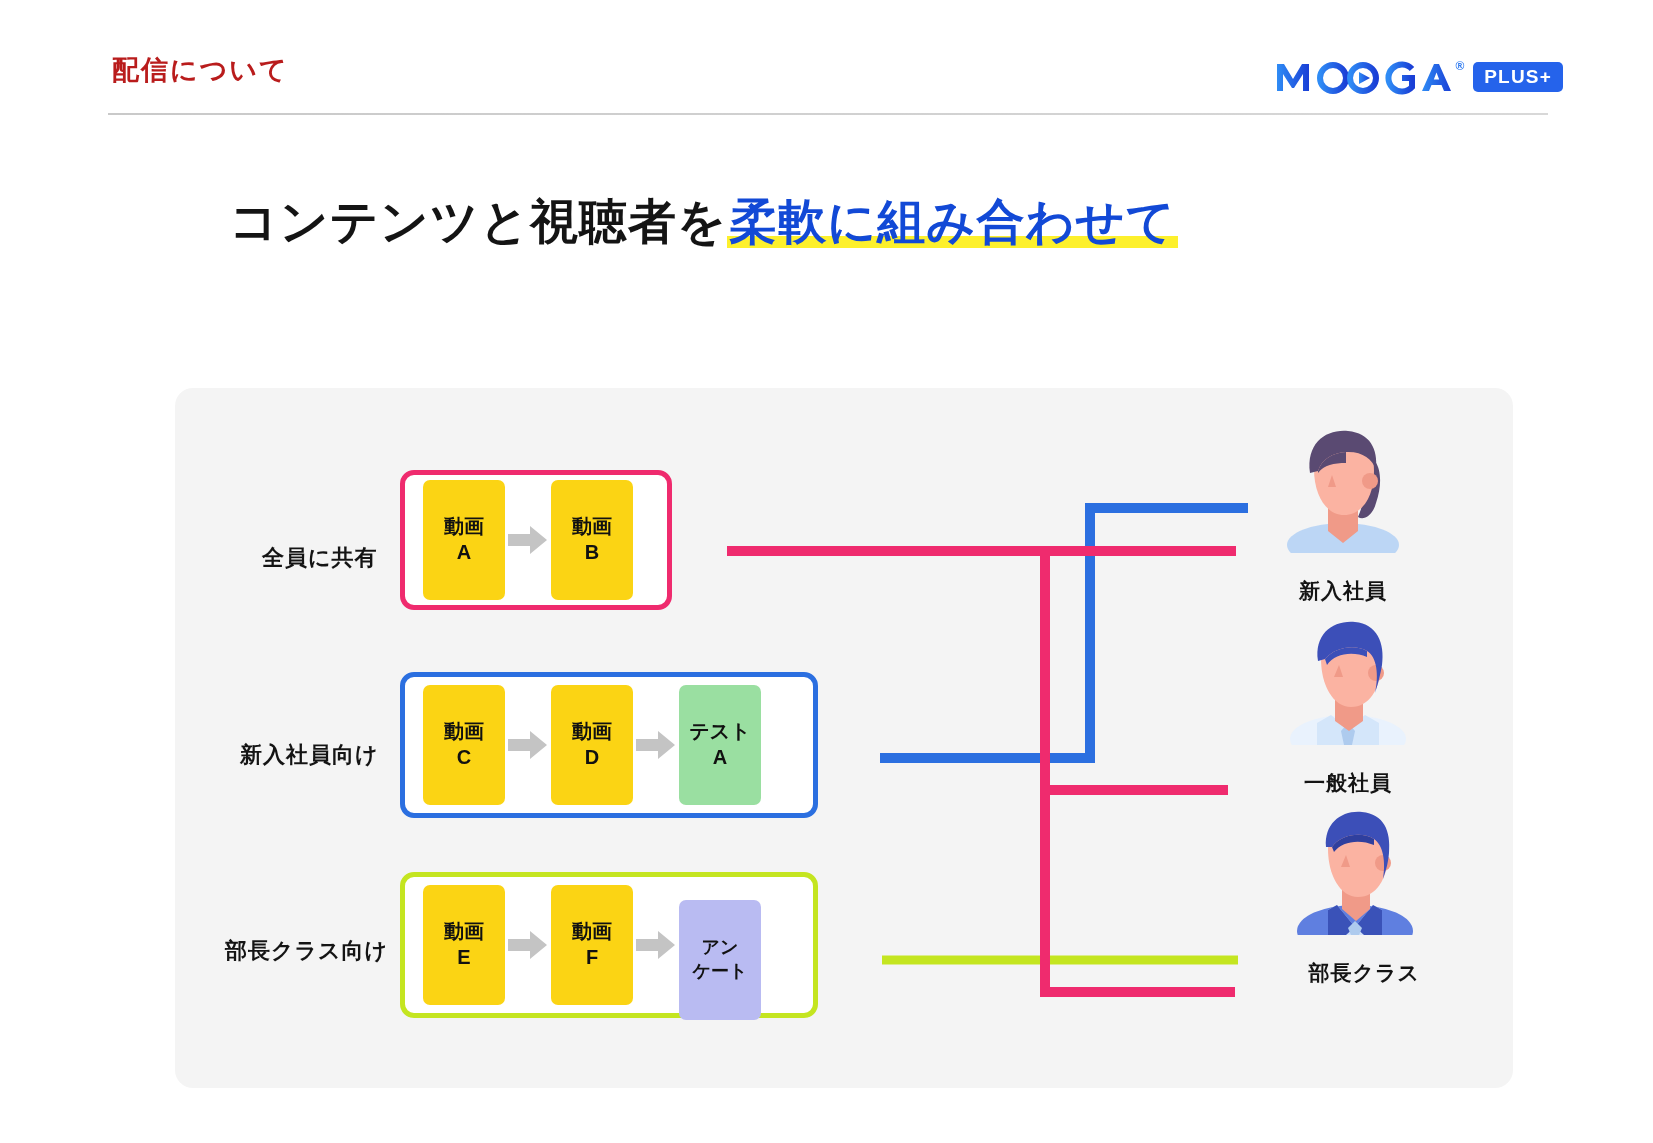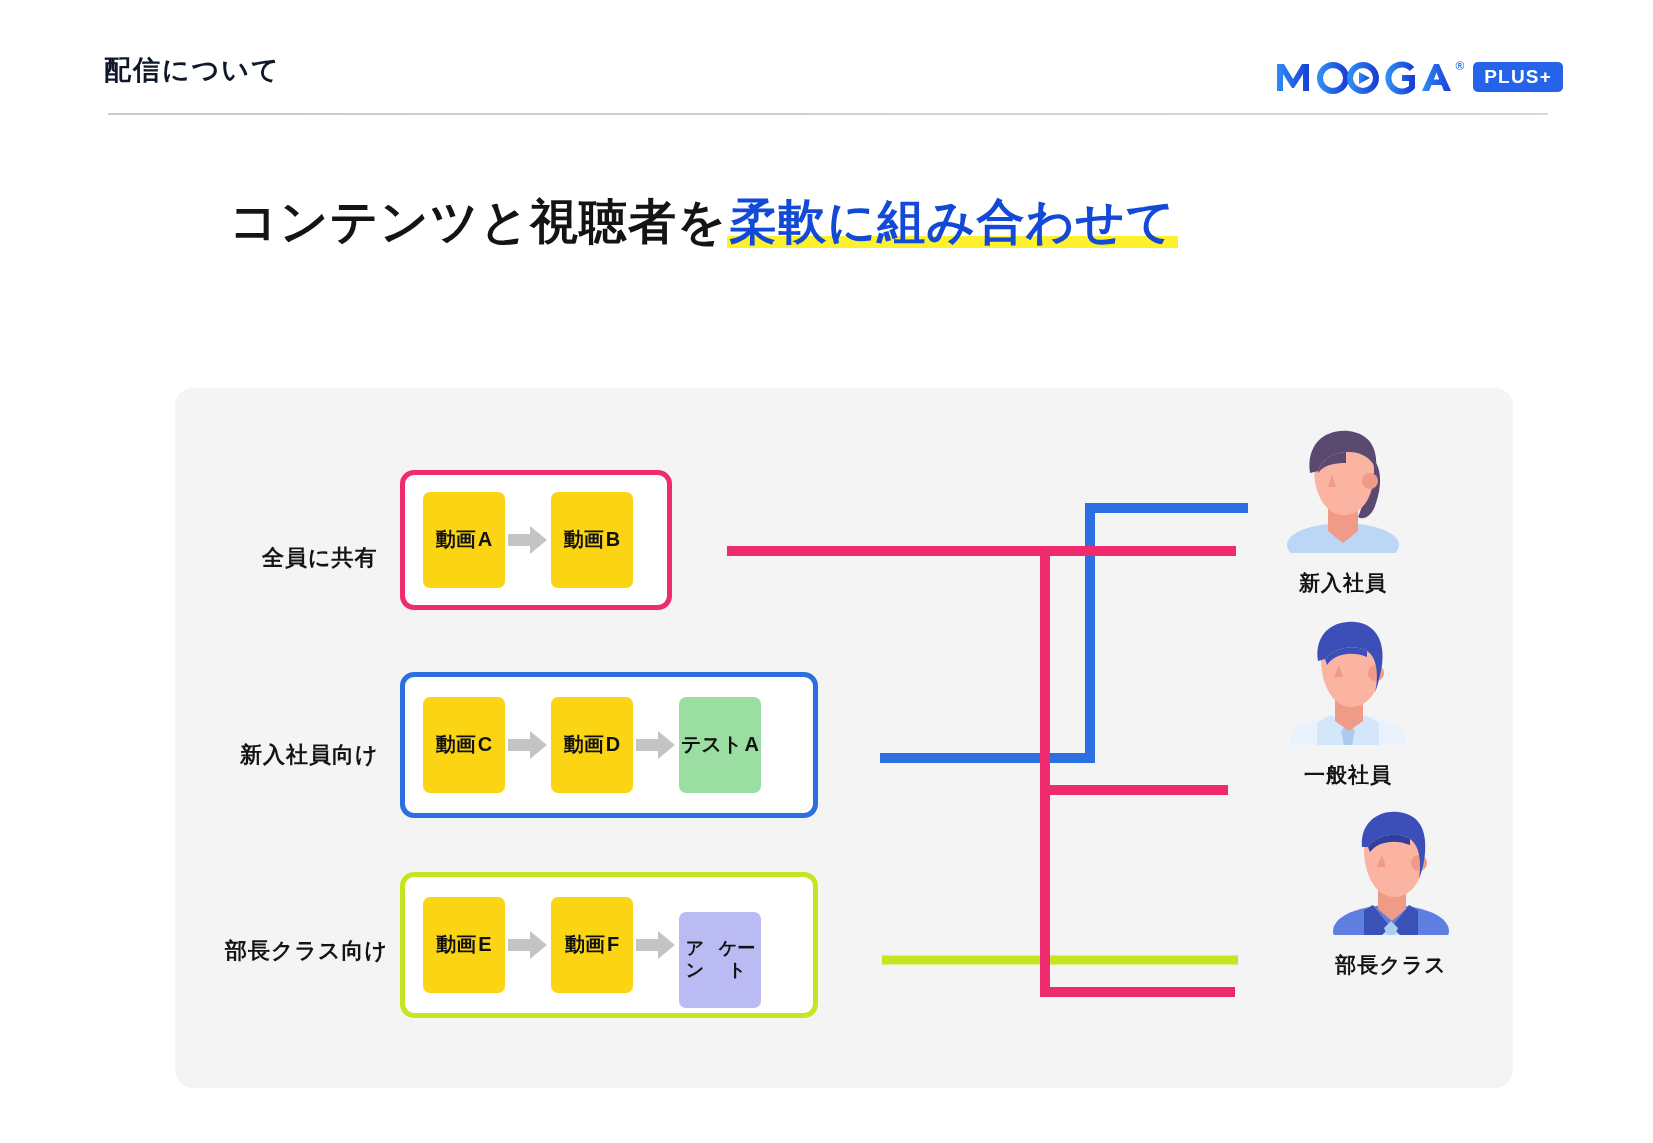--- a/index.html
+++ b/index.html
@@ -9,22 +9,22 @@
     font-family: "Liberation Sans", "DejaVu Sans", sans-serif;
     overflow: hidden;
   }
   .slide { position: relative; width: 1653px; height: 1143px; background: #fff; }
 
   
   .header {
     position: absolute; left: 0; top: 0; width: 1653px; height: 122px;
   }
   .header-title {
-    position: absolute; left: 104px; top: 52px;
-    font-size: 27px; font-weight: 700; color: #0f172a;
+    position: absolute; left: 112px; top: 52px;
+    font-size: 27px; font-weight: 700; color: #b91c1c;
     letter-spacing: 2px;
   }
   .header-rule {
     position: absolute; left: 108px; top: 113px; width: 1440px; height: 2px;
     background: linear-gradient(to right, #c9c9c9, #d8d8d8);
   }
 
   
   .logo {
     position: absolute; right: 90px; top: 57px;
@@ -74,22 +74,22 @@
   
   .flow-group {
     position: absolute; background: #ffffff; border-radius: 14px;
     display: flex; align-items: center; padding: 0 18px;
   }
   #group-row-0 { left: 400px; top: 470px; width: 272px; height: 140px; border: 5px solid #ef2b6e; }
   #group-row-1 { left: 400px; top: 672px; width: 418px; height: 146px; border: 5px solid #2b6fe0; }
   #group-row-2 { left: 400px; top: 872px; width: 418px; height: 146px; border: 5px solid #c4e520; }
 
   .node {
-    width: 82px; height: 96px; border-radius: 7px;
-    display: flex; flex-direction: row; align-items: center;
+    width: 82px; height: 120px; border-radius: 7px;
+    display: flex; flex-direction: column; align-items: center;
     justify-content: center; gap: 2px;
     font-size: 20px; font-weight: 700; color: #111; line-height: 1.18;
     text-align: center;
   }
   .node.small { font-size: 18px; margin-top: 29px; }
   .node-yellow { background: #fbd414; }
   .node-green  { background: #9adfa1; }
   .node-purple { background: #b9bbf2; }
 
   .arrow {
@@ -101,23 +101,23 @@
   
   .wires { position: absolute; left: 0; top: 0; width: 1653px; height: 1143px; pointer-events: none; }
 
   
   .audience {
     position: absolute; display: flex; flex-direction: column;
     align-items: center; width: 180px;
   }
   #audience-0 { left: 1253px; top: 425px; }
   #audience-1 { left: 1258px; top: 617px; }
-  #audience-2 { left: 1301px; top: 807px; }
+  #audience-2 { left: 1240px; top: 807px; align-items: flex-end; }
   .audience-name {
-    margin-top: 16px; font-size: 21px; font-weight: 700;
+    margin-top: 24px; font-size: 21px; font-weight: 700;
     color: #141414; letter-spacing: 1px; white-space: nowrap;
   }
   .avatar { width: 130px; height: 128px; }
   .avatar svg { display: block; }
 </style>
 </head>
 <body>
 
 <div class="slide">
 

